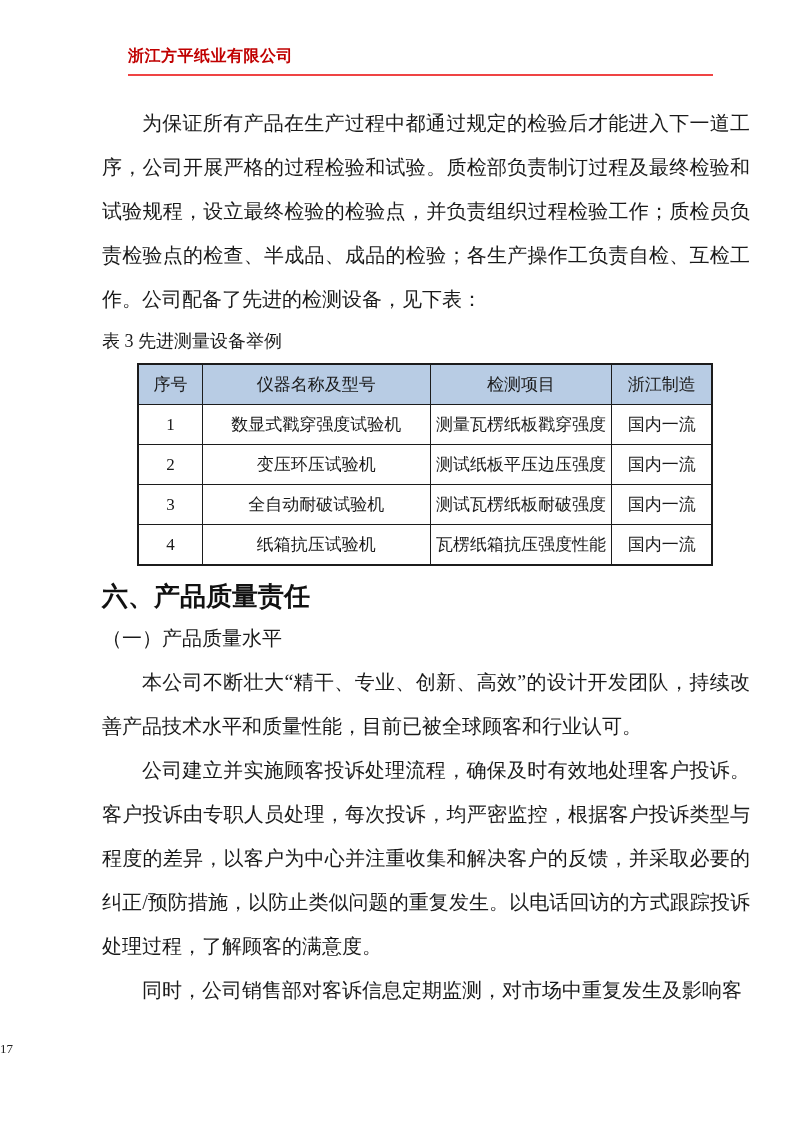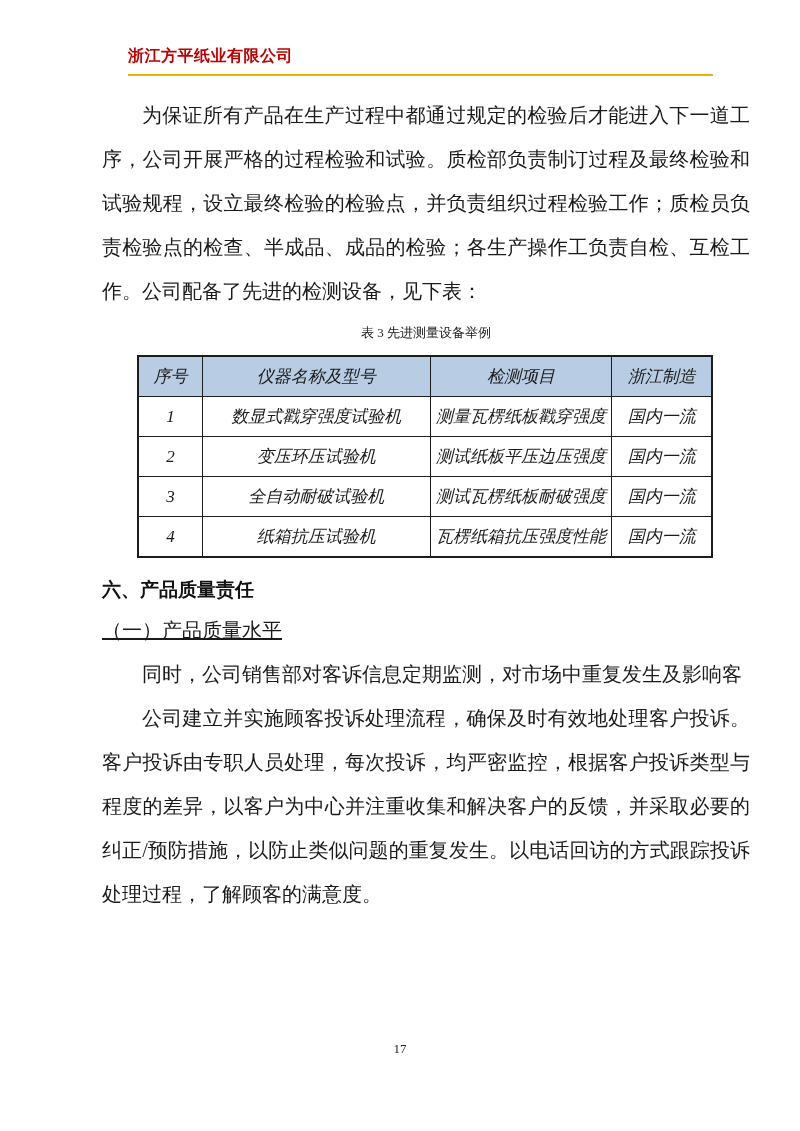--- a/index.html
+++ b/index.html
@@ -12,101 +12,97 @@
     font-family: "Liberation Serif", "DejaVu Serif", serif;
     color: #111111;
     overflow: hidden;
     box-sizing: border-box;
   }
 
   
   .doc-header {
     margin: 46px 87px 0 128px;
     padding-bottom: 7px;
-    border-bottom: 2px solid #eab308;
+    border-bottom: 2px solid #ef4444;
     display: flex;
     justify-content: space-between;
     align-items: flex-end;
     font-size: 16px;
     font-weight: bold;
     color: #c00000;
     letter-spacing: 0.5px;
   }
 
   
   .doc-body {
     margin: 0 50px 0 102px;
-    padding-top: 17px;
+    padding-top: 25px;
     font-size: 20px;
     line-height: 44px;
     text-align: justify;
     color: #1a1a1a;
   }
   .para {
     margin: 0;
     text-indent: 2em;
   }
   .table-title {
-    text-align: center;
-    font-size: 13px;
+    font-size: 18px;
     line-height: 40px;
     margin: 0;
   }
 
   
   table.equip-table {
     border-collapse: collapse;
     table-layout: fixed;
     width: 576px;
     margin: 2px 0 0 35px;
     border: 2px solid #1c1c1c;
     font-size: 17px;
     line-height: normal;
     text-align: center;
-    font-style: italic;
   }
   table.equip-table th,
   table.equip-table td {
     border: 1px solid #1c1c1c;
     height: 39px;
     padding: 0 2px;
     font-weight: normal;
     vertical-align: middle;
   }
   table.equip-table thead th {
     background: #b8cce4;
   }
   .col-no    { width: 64px;  }
   .col-name  { width: 225px; }
   .col-item  { width: 180px; }
   .col-level { width: 99px;  }
 
   
   .section-heading {
-    font-family: Liberation Sans, sans-serif;
-    font-size: 19px;
+    font-family: Liberation Mono, monospace;
+    font-size: 26px;
     font-weight: bold;
     line-height: 36px;
     margin: 14px 0 0 0;
     text-align: left;
     color: #111111;
   }
   .subhead {
     margin: 0;
     text-indent: 0;
-    text-decoration: underline;
   }
 
   
   .doc-footer {
     position: absolute;
     left: 0;
     right: 0;
     bottom: 74px;
-    text-align: center;
     font-size: 13px;
     color: #222222;
   }
 </style>
 </head>
 <body>
 
 <div class="page">
 
   <div class="doc-header">
@@ -159,23 +155,24 @@
           <td>瓦楞纸箱抗压强度性能</td>
           <td>国内一流</td>
         </tr>
       </tbody>
     </table>
 
     <h2 class="section-heading">六、产品质量责任</h2>
 
     <p class="subhead">（一）产品质量水平</p>
 
+    <p class="para">本公司不断壮大“精干、专业、创新、高效”的设计开发团队，持续改善产品技术水平和质量性能，目前已被全球顾客和行业认可。</p>
 
 
+    <p class="para">公司建立并实施顾客投诉处理流程，确保及时有效地处理客户投诉。客户投诉由专职人员处理，每次投诉，均严密监控，根据客户投诉类型与程度的差异，以客户为中心并注重收集和解决客户的反馈，并采取必要的纠正/预防措施，以防止类似问题的重复发生。以电话回访的方式跟踪投诉处理过程，了解顾客的满意度。</p>
+
     <p class="para">同时，公司销售部对客诉信息定期监测，对市场中重复发生及影响客</p>
-
-    <p class="para">公司建立并实施顾客投诉处理流程，确保及时有效地处理客户投诉。客户投诉由专职人员处理，每次投诉，均严密监控，根据客户投诉类型与程度的差异，以客户为中心并注重收集和解决客户的反馈，并采取必要的纠正/预防措施，以防止类似问题的重复发生。以电话回访的方式跟踪投诉处理过程，了解顾客的满意度。</p>
 
   </div>
 
   <div class="doc-footer">17</div>
 
 </div>
 
 </body></html>

